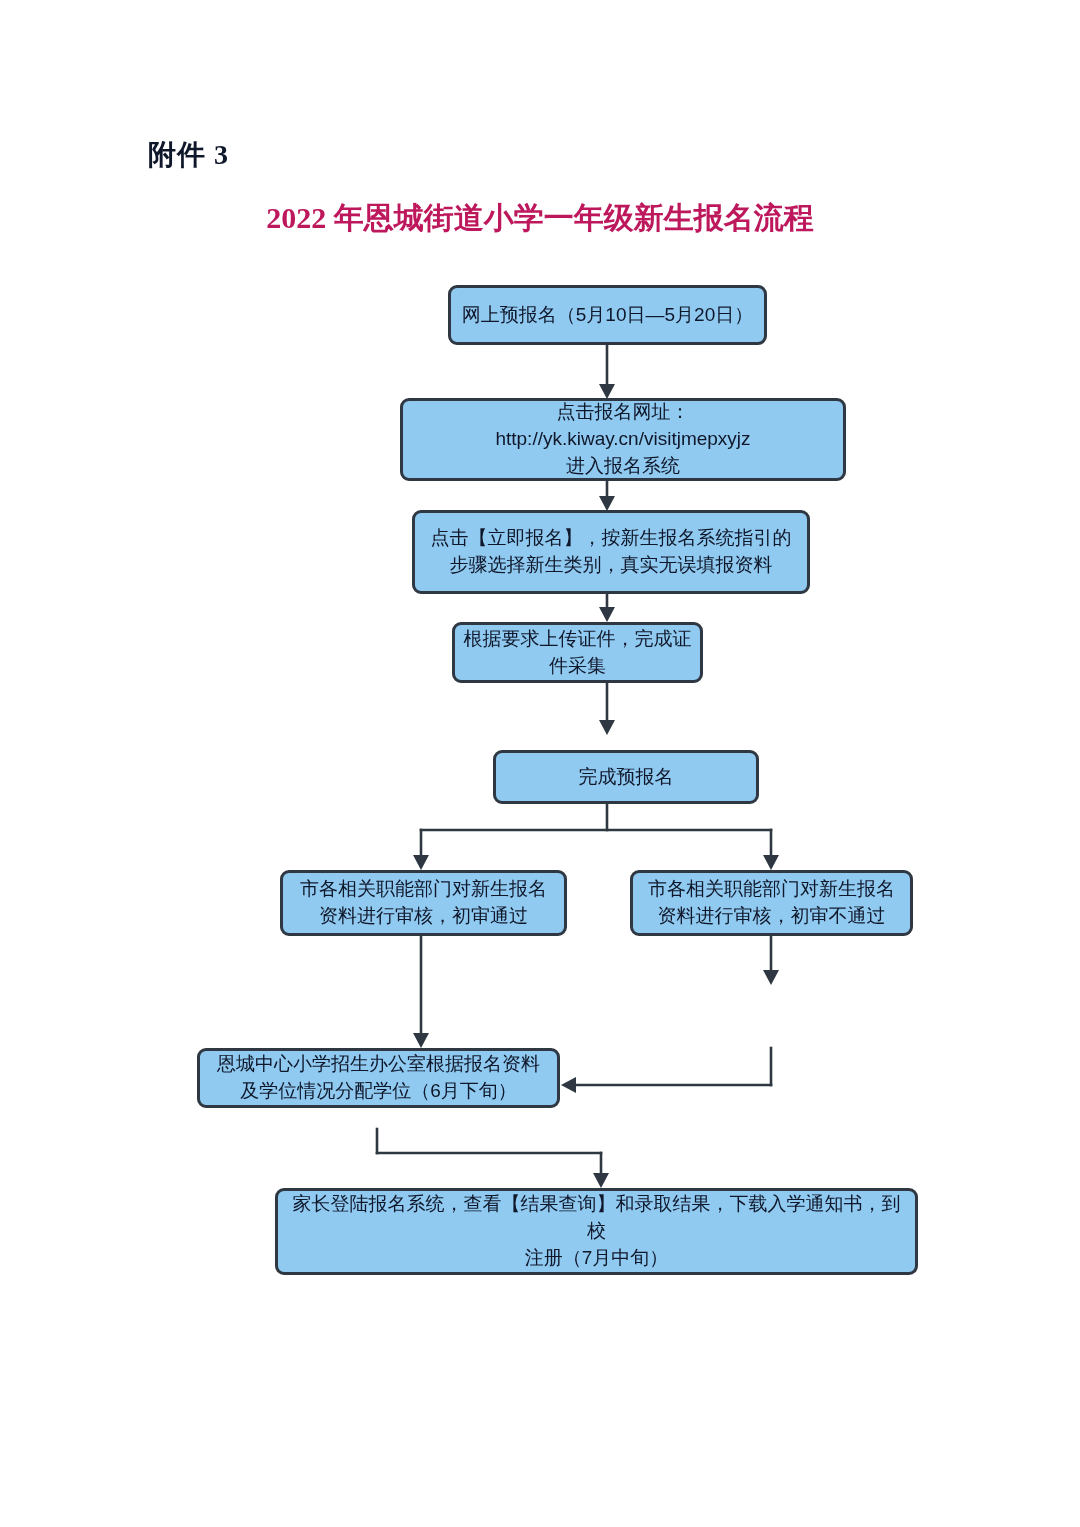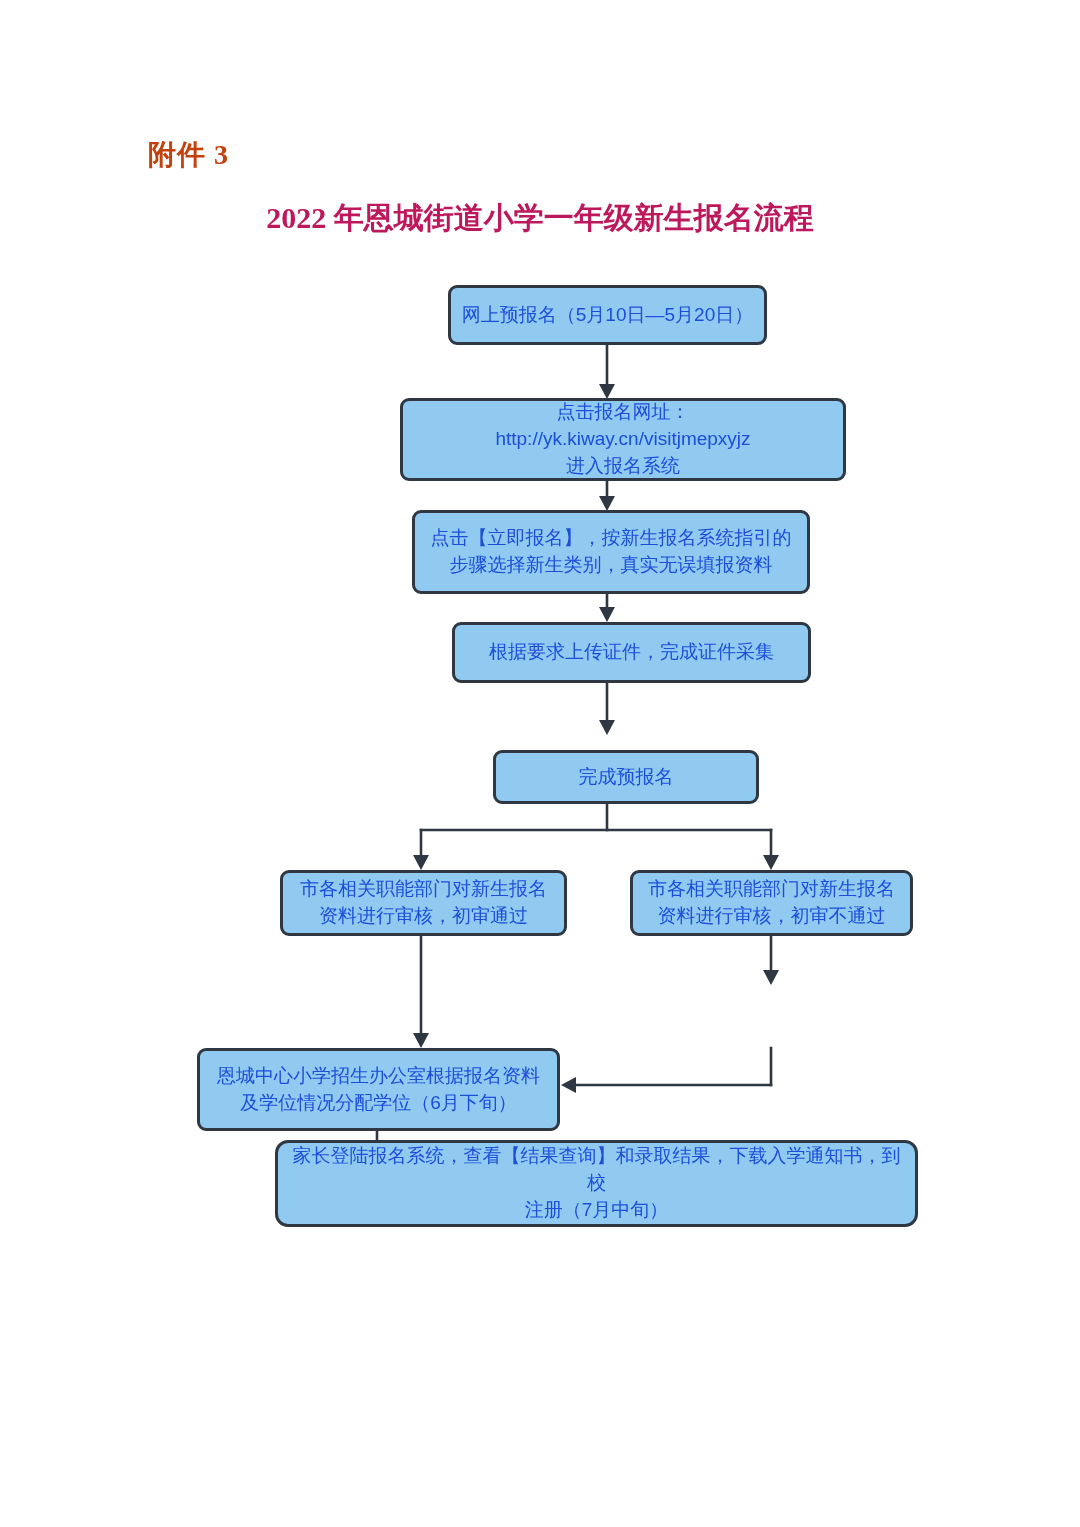--- a/index.html
+++ b/index.html
@@ -15,21 +15,21 @@
     overflow: hidden;
     font-family: "Liberation Sans", "DejaVu Sans", sans-serif;
   }
   .attachment-label {
     position: absolute;
     left: 148px;
     top: 136px;
     font-family: "Liberation Serif", "DejaVu Serif", serif;
     font-weight: bold;
     font-size: 28px;
-    color: #c2410c;
+    color: #0f172a;
     letter-spacing: 1px;
   }
   .doc-title {
     position: absolute;
     left: 0;
     top: 198px;
     width: 1080px;
     text-align: center;
     font-family: "Liberation Serif", "DejaVu Serif", serif;
     font-weight: bold;
@@ -47,33 +47,33 @@
     background: #90CAF0;
     border: 3px solid #2F3842;
     border-radius: 9px;
     display: flex;
     align-items: center;
     justify-content: center;
     text-align: center;
     white-space: pre-line;
     font-size: 19px;
     line-height: 1.42;
-    color: #1d4ed8;
+    color: #0f172a;
     padding: 2px 6px;
   }
   #n1  { left: 448px; top: 285px;  width: 319px; height: 60px; }
   #n2  { left: 400px; top: 398px;  width: 446px; height: 83px; }
   #n3  { left: 412px; top: 510px;  width: 398px; height: 84px; }
-  #n4  { left: 452px; top: 622px;  width: 359px; height: 61px; }
+  #n4  { left: 452px; top: 622px;  width: 251px; height: 61px; }
   #n5  { left: 493px; top: 750px;  width: 266px; height: 54px; }
   #n6  { left: 280px; top: 870px;  width: 287px; height: 66px; }
   #n7  { left: 630px; top: 870px;  width: 283px; height: 66px; }
   #n8  { left: 615px; top: 985px;  width: 315px; height: 63px; }
-  #n9  { left: 197px; top: 1048px; width: 363px; height: 83px; }
-  #n10 { left: 275px; top: 1140px; width: 643px; height: 87px; border-radius: 13px; }
+  #n9  { left: 197px; top: 1048px; width: 363px; height: 60px; }
+  #n10 { left: 275px; top: 1188px; width: 643px; height: 87px; }
 </style>
 </head>
 <body>
 
 <div class="page">
 
   <div class="attachment-label">附件 3</div>
   <div class="doc-title">2022 年恩城街道小学一年级新生报名流程</div>
 
   <svg class="connectors" width="1080" height="1527" viewBox="0 0 1080 1527" stroke="#2F3842" stroke-width="2.6" fill="#2F3842" stroke-linecap="square">

